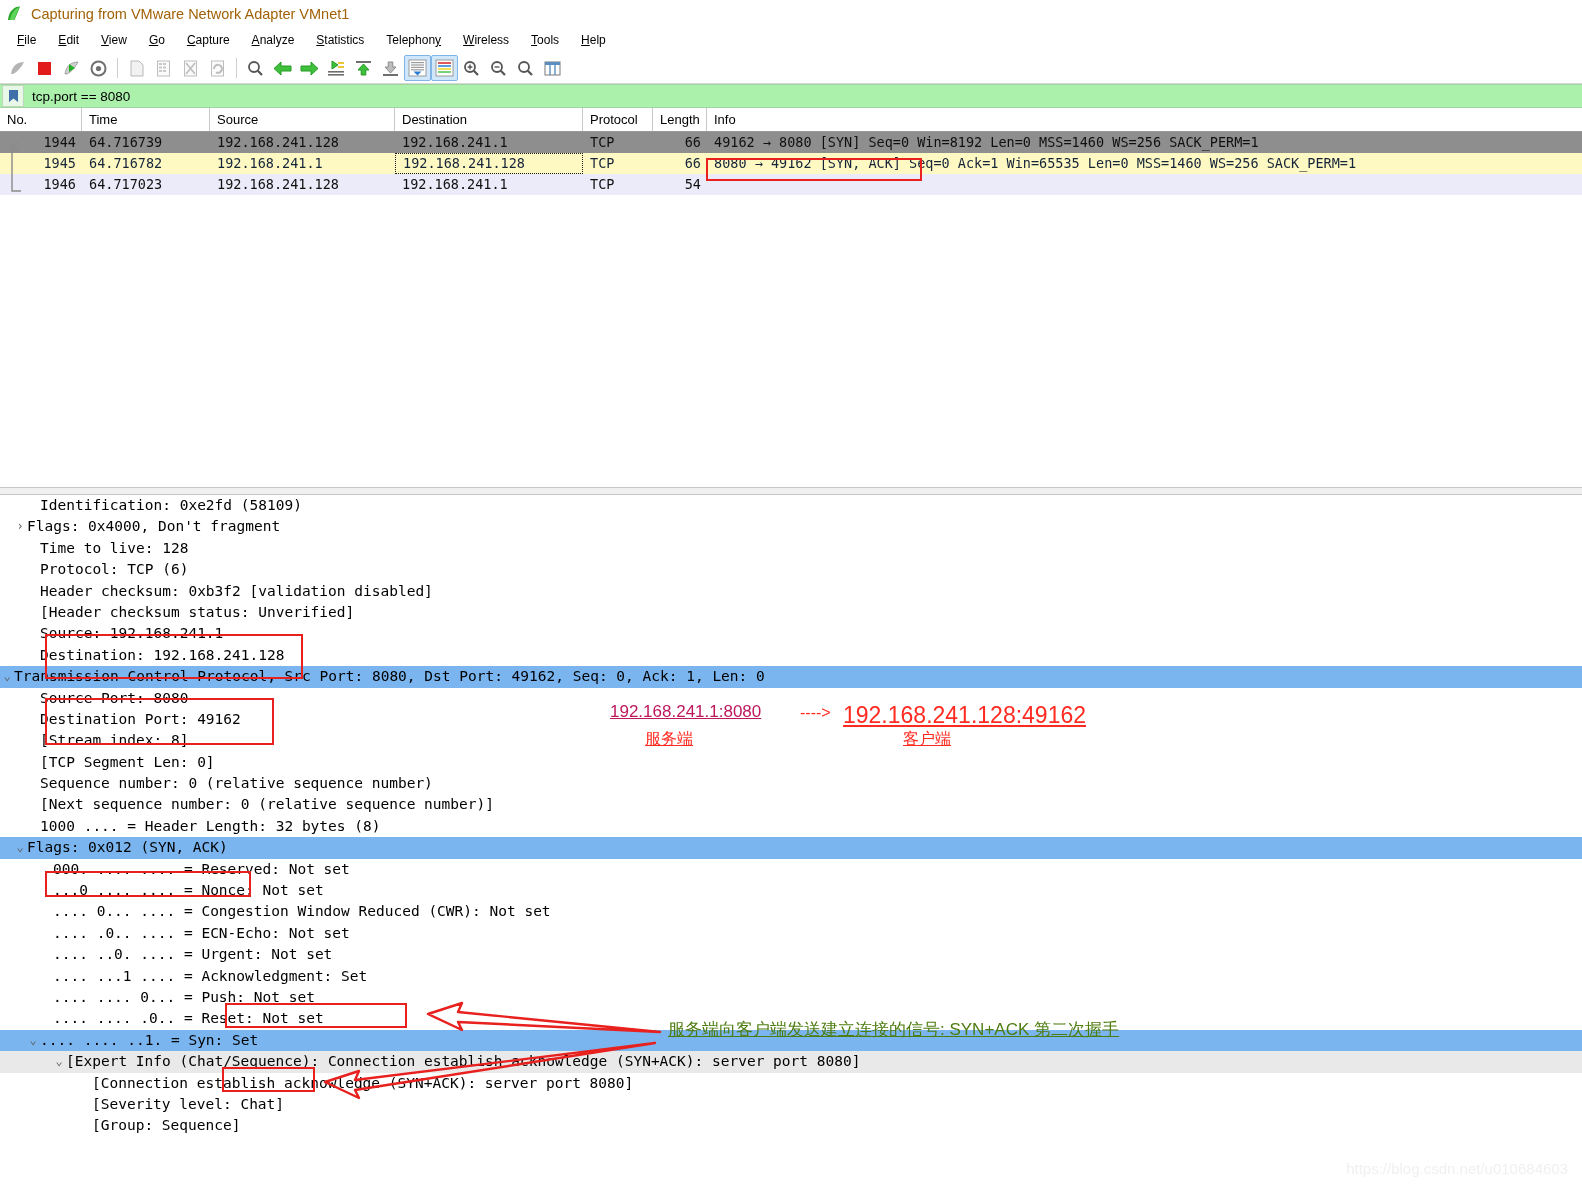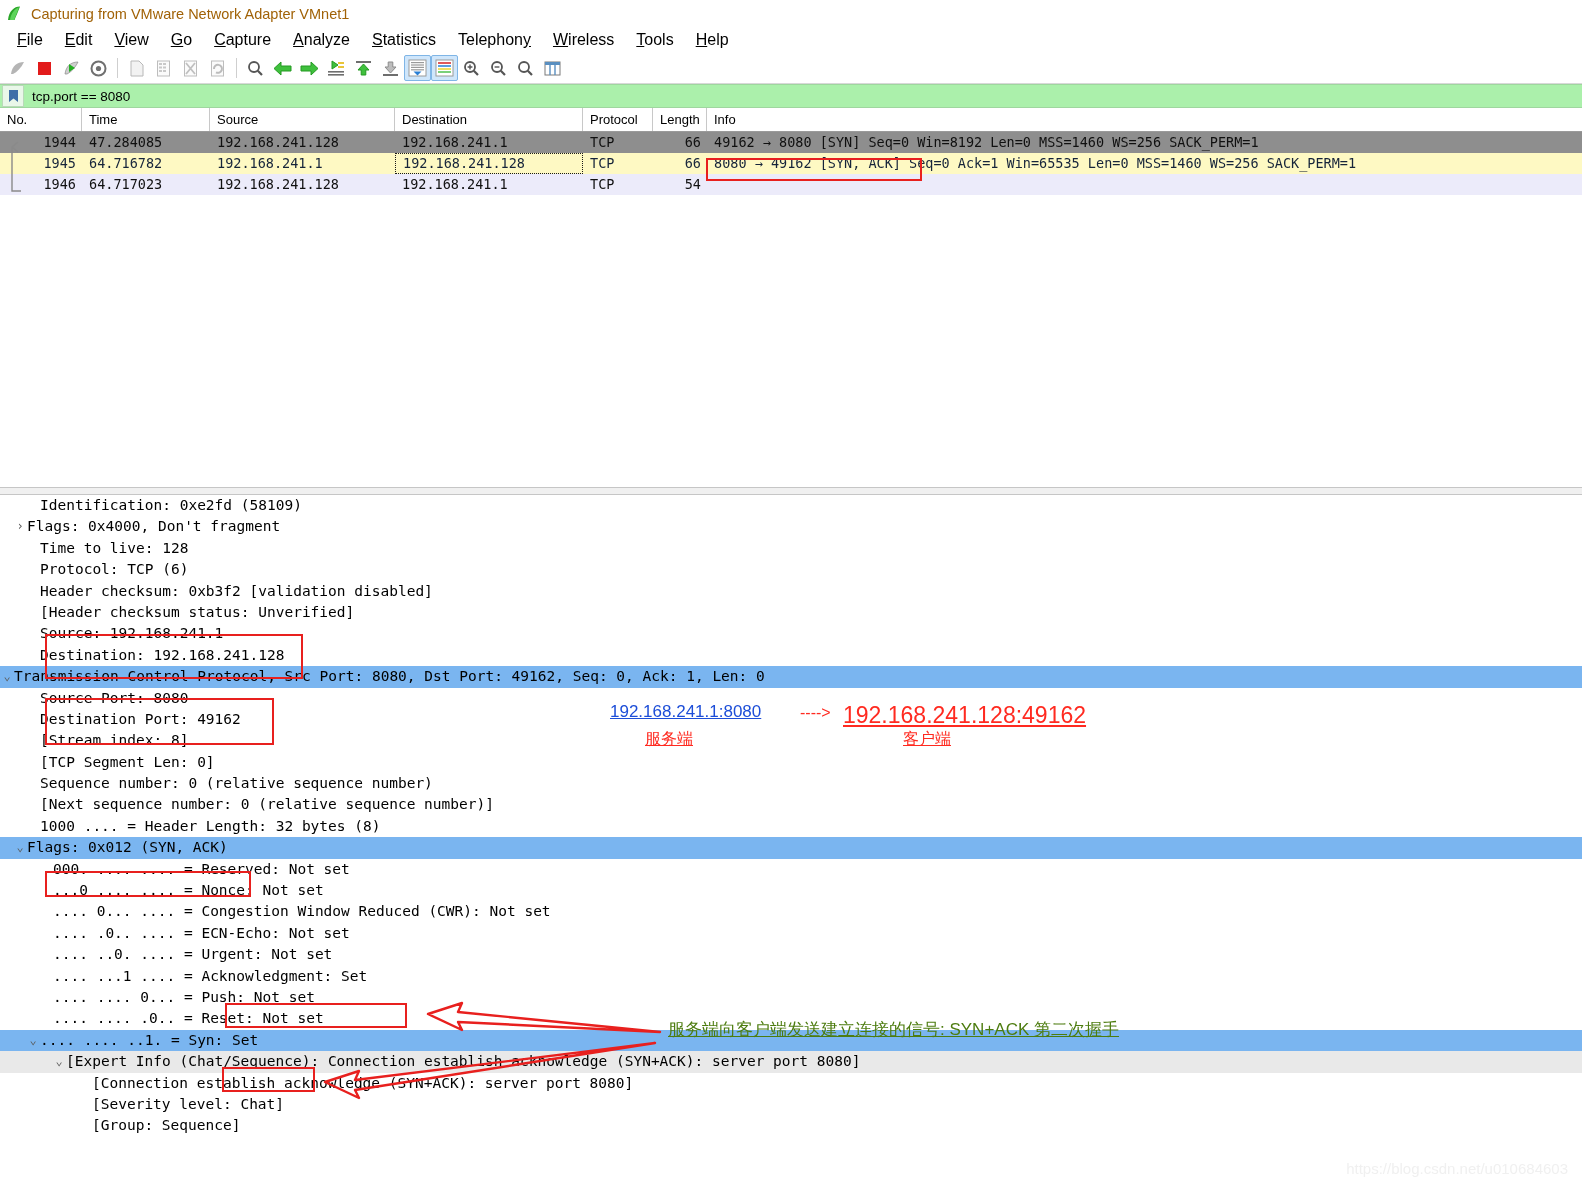--- a/index.html
+++ b/index.html
@@ -10,21 +10,21 @@
     font-size:13px;color:#000;
     overflow:hidden;position:relative;
   }
   
   #titlebar{height:27px;display:flex;align-items:center;padding-left:6px;background:#fff;}
   #titlebar .tb-title{font-size:14.5px;margin-left:8px;color:#a16207;}
   .shark-fin{width:17px;height:17px;position:relative;}
   .shark-fin svg{display:block;}
   
   #menubar{height:26px;display:flex;align-items:center;background:#fff;padding-left:6px;}
-  #menubar .mi{font-size:16px;padding:2px 11px;color:#000;white-space:nowrap;cursor:default;}
+  #menubar .mi{font-size:12px;padding:2px 11px;color:#000;white-space:nowrap;cursor:default;}
   #menubar .mi u{text-decoration:underline;}
   
   #toolbar{height:30px;display:flex;align-items:center;background:#fff;padding-left:4px;
            border-bottom:1px solid #d8d8d8;}
   .tbtn{width:27px;height:26px;display:flex;align-items:center;justify-content:center;}
   .tbtn.boxed{background:#cfe6fb;border:1px solid #7fb5e6;border-radius:2px;width:25px;height:24px;}
   .tsep{width:1px;height:20px;background:#cfcfcf;margin:0 5px;}
   
   #filterbar{height:22px;background:#abf0ab;display:flex;align-items:center;
              border:1px solid #9fd69f;border-left:0;border-right:0;}
@@ -252,21 +252,21 @@
       <div class="ch" style="width: 128px;">Time</div>
       <div class="ch" style="width: 185px;">Source</div>
       <div class="ch" style="width: 188px;">Destination</div>
       <div class="ch" style="width: 70px;">Protocol</div>
       <div class="ch" style="width: 54px;">Length</div>
       <div class="ch" style="width: 875px; border-right: none;">Info</div>
     </div>
   <div id="plbody">
       <div class="prow r1944">
         <div class="c num" style="width: 82px;">1944</div>
-        <div class="c" style="width: 128px;">47.284085</div>
+        <div class="c" style="width: 128px;">64.716739</div>
         <div class="c" style="width: 185px;">192.168.241.128</div>
         <div class="c" style="width: 188px;">192.168.241.1</div>
         <div class="c" style="width: 70px;">TCP</div>
         <div class="c num" style="width: 54px;">66</div>
         <div class="c" style="width: 875px;">49162 → 8080 [SYN] Seq=0 Win=8192 Len=0 MSS=1460 WS=256 SACK_PERM=1</div>
       </div>
       <div class="prow r1945">
         <div class="c num" style="width: 82px;">1945</div>
         <div class="c" style="width: 128px;">64.716782</div>
         <div class="c" style="width: 185px;">192.168.241.1</div>
@@ -321,21 +321,21 @@
     <div class="drow"><span class="tw" style="margin-left: 78px;"></span><span class="txt">[Group: Sequence]</span></div>
   </div>
 
 <div id="overlays">
     <div class="redbox" style="left: 706px; top: 158px; width: 216px; height: 23px; border-color: rgb(232, 32, 30);"></div>
     <div class="redbox" style="left: 45px; top: 634px; width: 258px; height: 45px; border-color: rgb(232, 32, 30);"></div>
     <div class="redbox" style="left: 45px; top: 698px; width: 229px; height: 47px; border-color: rgb(232, 32, 30);"></div>
     <div class="redbox" style="left: 45px; top: 871px; width: 206px; height: 26px; border-color: rgb(232, 32, 30);"></div>
     <div class="redbox" style="left: 225px; top: 1003px; width: 182px; height: 25px; border-color: rgb(232, 32, 30);"></div>
     <div class="redbox" style="left: 222px; top: 1067px; width: 93px; height: 25px; border-color: rgb(232, 32, 30);"></div>
-    <div class="redtext" style="left: 610px; top: 702px; font-size: 17px; color: #1d4ed8; font-weight: normal;">192.168.241.1:8080</div>
+    <div class="redtext" style="left: 610px; top: 702px; font-size: 17px; color: #be185d; font-weight: normal;">192.168.241.1:8080</div>
     <div class="redtext nound" style="left: 800px; top: 704px; font-size: 16px; color: rgb(255, 42, 32); font-weight: normal;">----&gt;</div>
     <div class="redtext" style="left: 843px; top: 702px; font-size: 23px; color: rgb(255, 42, 32); font-weight: normal;">192.168.241.128:49162</div>
     <div class="redtext" style="left: 645px; top: 729px; font-size: 16px; color: rgb(255, 42, 32); font-weight: normal;">服务端</div>
     <div class="redtext" style="left: 903px; top: 729px; font-size: 16px; color: rgb(255, 42, 32); font-weight: normal;">客户端</div>
     <div class="redtext" style="left: 668px; top: 1018px; font-size: 17px; color: #4d7c0f; font-weight: normal;">服务端向客户端发送建立连接的信号: SYN+ACK  第二次握手</div>
     <svg class="overlay" width="1582" height="1189">
       <path d="M428,1014 L462,1003 L458,1012 L660,1032 L458,1022 L462,1030 Z" fill="none" stroke="#e8201e" stroke-width="2.4" stroke-linejoin="round"></path>
       <path d="M325,1082 L359,1071 L355,1080 L655,1043 L355,1090 L359,1098 Z" fill="none" stroke="#e8201e" stroke-width="2.4" stroke-linejoin="round"></path>
     </svg>
   </div>

